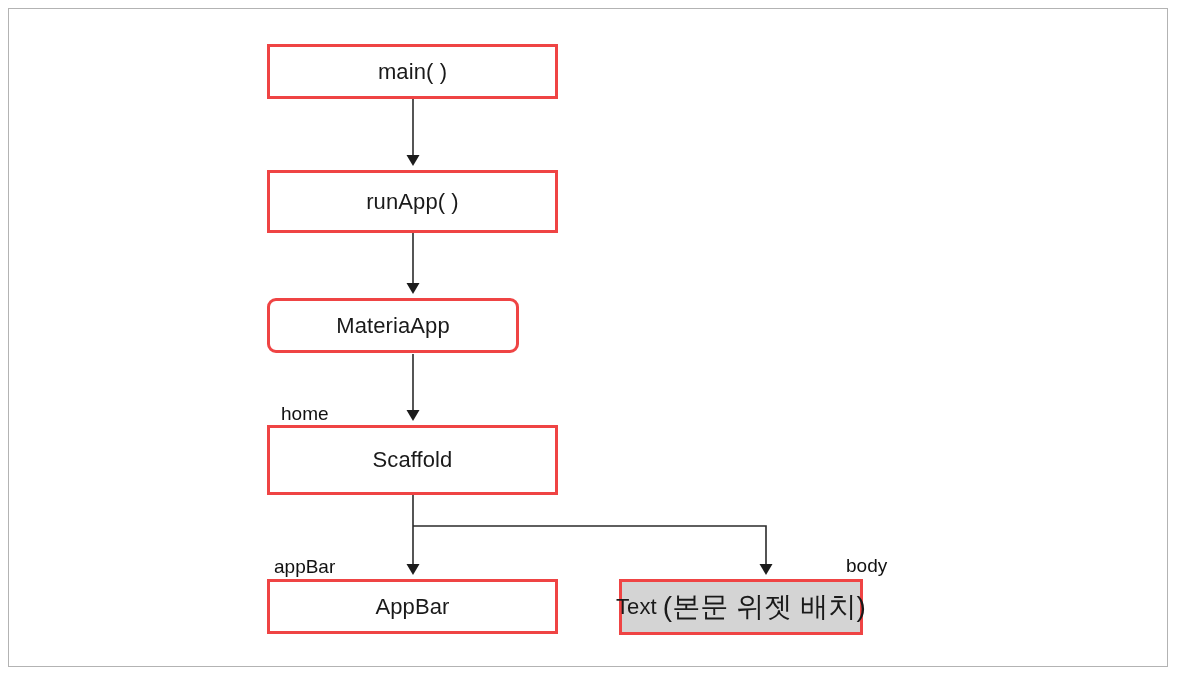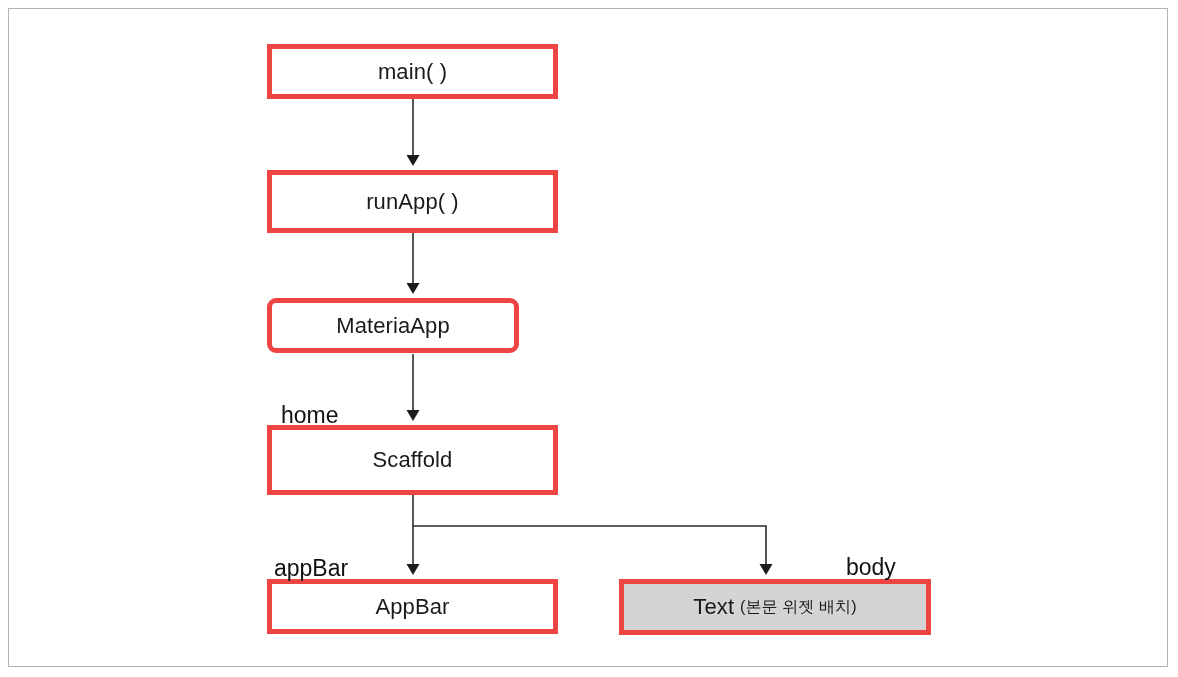--- a/index.html
+++ b/index.html
@@ -25,40 +25,40 @@
     top: 8px;
     width: 1160px;
     height: 659px;
     border: 1px solid #b3b3b3;
     box-sizing: border-box;
     pointer-events: none;
   }
   .node {
     position: absolute;
     box-sizing: border-box;
-    border: 5px solid #ef4444;
+    border: 3px solid #ef4444;
     background: #ffffff;
     display: flex;
     align-items: center;
     justify-content: center;
     color: #1a1a1a;
     font-size: 22px;
     line-height: 1;
     letter-spacing: 0.1px;
     white-space: nowrap;
   }
   .node.filled {
     background: #d4d4d4;
   }
   .node .kr {
-    font-size: 16px;
+    font-size: 28px;
   }
   .edge-label {
     position: absolute;
-    font-size: 23px;
+    font-size: 19px;
     color: #111111;
     line-height: 1;
     white-space: nowrap;
   }
   svg.links {
     position: absolute;
     left: 0;
     top: 0;
     width: 1178px;
     height: 677px;
@@ -123,21 +123,21 @@
   </div>
 
   <div class="node" style="left:267px; top:425px; width:291px; height:70px;">
     <span>Scaffold</span>
   </div>
 
   <div class="node" style="left:267px; top:579px; width:291px; height:55px;">
     <span>AppBar</span>
   </div>
 
-  <div class="node filled" style="left:619px; top:579px; width:312px; height:56px;">
+  <div class="node filled" style="left:619px; top:579px; width:244px; height:56px;">
     <span>Text</span>
     <span class="kr" style="margin-left:6px;">(본문 위젯 배치)</span>
   </div>
 
   <div class="edge-label" style="left:281px; top:404px;">home</div>
 
   <div class="edge-label" style="left:274px; top:557px;">appBar</div>
 
   <div class="edge-label" style="left:846px; top:556px;">body</div>
 

